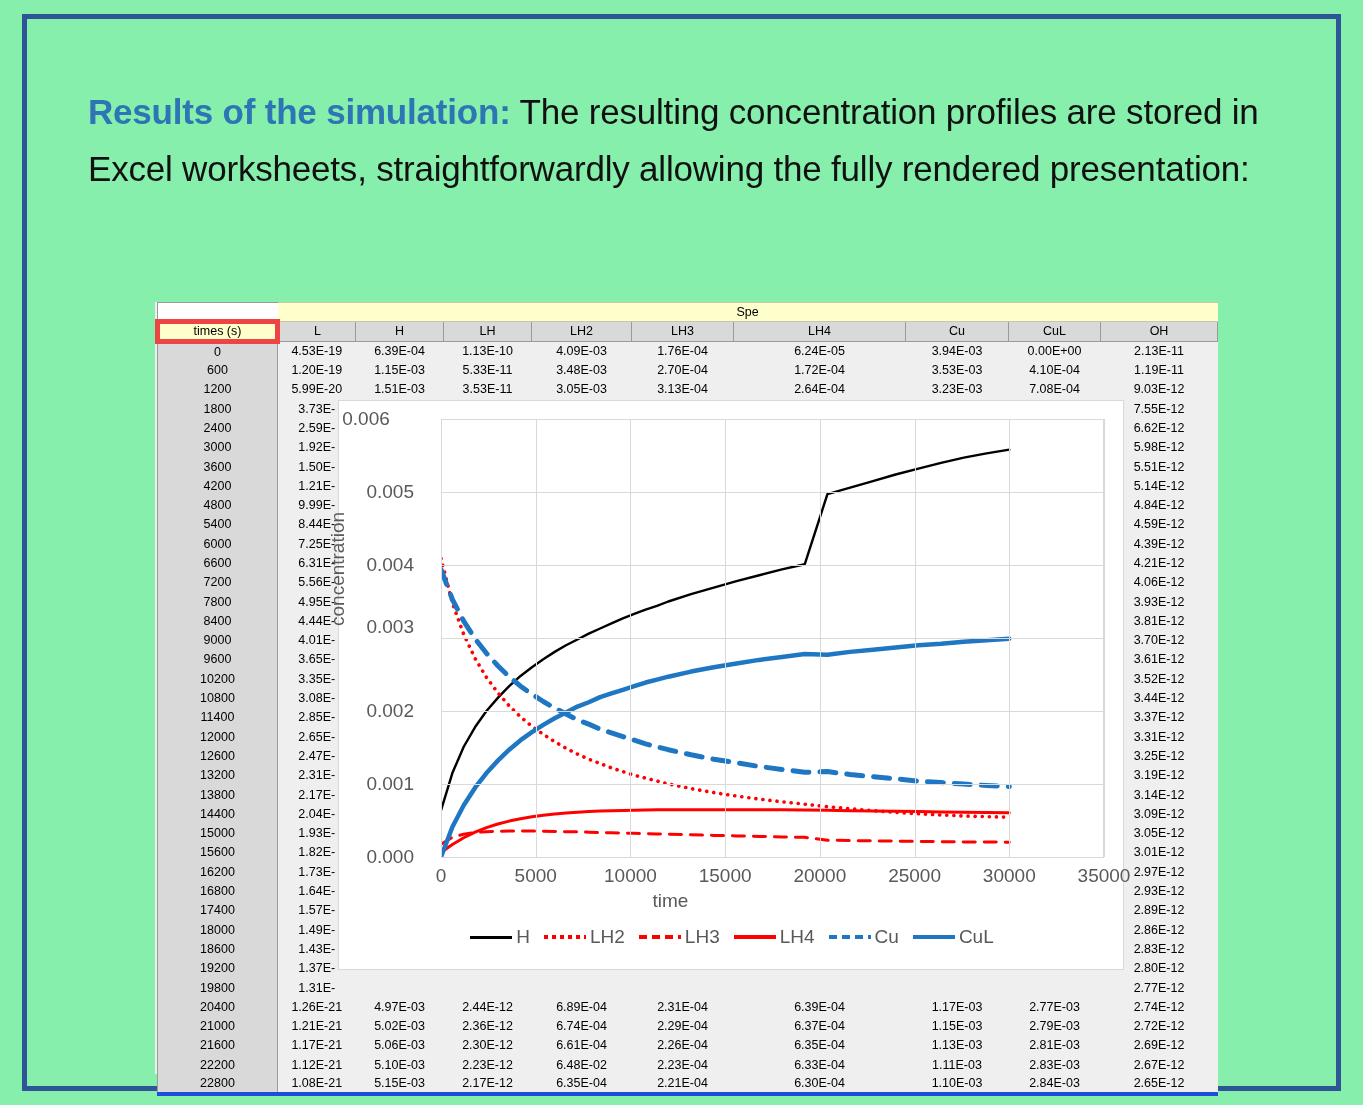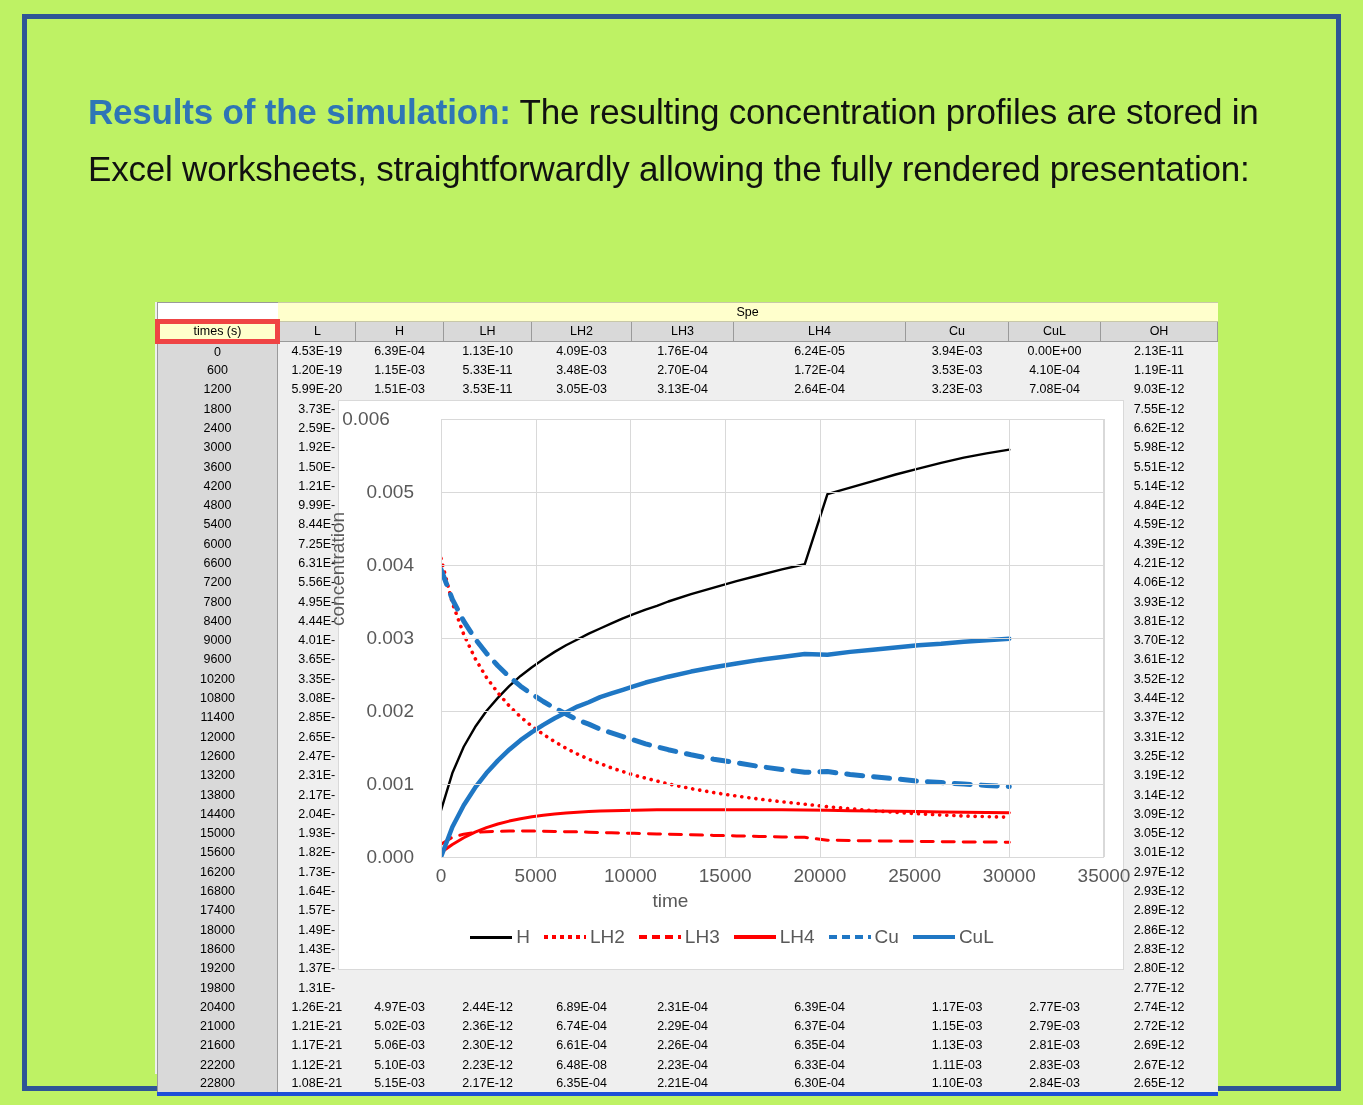--- a/index.html
+++ b/index.html
@@ -5,21 +5,21 @@
   * { box-sizing: border-box; }
   html, body {
     margin: 0; padding: 0;
     width: 1363px; height: 1105px;
     background: #ffffff;
     font-family: "Liberation Sans", sans-serif;
   }
   #slide {
     position: relative;
     width: 1363px; height: 1105px;
-    background: #bef264;
+    background: #86efac;
     overflow: hidden;
   }
   #slide-border {
     position: absolute;
     left: 22px; top: 14px;
     width: 1319px; height: 1077px;
     border: 5px solid #2e5596;
     background: transparent;
     pointer-events: none;
   }
@@ -652,21 +652,21 @@
             <td class="cell-val">6.35E-04</td>
             <td class="cell-val">1.13E-03</td>
             <td class="cell-val">2.81E-03</td>
             <td class="cell-val">2.69E-12</td>
           </tr>
           <tr>
             <td class="cell-time">22200</td>
             <td class="cell-val">1.12E-21</td>
             <td class="cell-val">5.10E-03</td>
             <td class="cell-val">2.23E-12</td>
-            <td class="cell-val">6.48E-08</td>
+            <td class="cell-val">6.48E-02</td>
             <td class="cell-val">2.23E-04</td>
             <td class="cell-val">6.33E-04</td>
             <td class="cell-val">1.11E-03</td>
             <td class="cell-val">2.83E-03</td>
             <td class="cell-val">2.67E-12</td>
           </tr>
           <tr class="r-last">
             <td class="cell-time">22800</td>
             <td class="cell-val">1.08E-21</td>
             <td class="cell-val">5.15E-03</td>
@@ -692,21 +692,21 @@
           <path d="M0.00,150.38 L11.37,180.31 L22.73,202.21 L34.10,219.73 L45.46,234.33 L56.83,246.74 L68.19,257.69 L79.56,267.18 L90.93,275.21 L102.29,282.51 L113.66,289.08 L125.02,294.92 L136.39,300.76 L147.75,305.14 L159.12,310.25 L170.49,313.90 L181.85,317.55 L193.22,321.20 L204.58,324.85 L215.95,327.77 L227.31,330.69 L250.05,335.80 L272.78,340.18 L295.51,343.83 L318.24,347.48 L340.97,350.40 L363.70,353.32 L386.43,352.59 L409.17,355.51 L431.90,357.70 L454.63,359.89 L477.36,362.08 L500.09,363.54 L522.82,365.00 L545.55,366.46 L568.29,367.56 " fill="none" stroke="#1f77c4" stroke-linecap="round" stroke-linejoin="round" stroke-width="5" stroke-dasharray="16,11"></path>
           <path d="M0.00,438.00 L11.37,408.07 L22.73,386.32 L34.10,368.72 L45.46,354.05 L56.83,341.64 L68.19,330.69 L79.56,321.20 L90.93,313.17 L102.29,305.87 L113.66,299.30 L125.02,293.46 L136.39,287.62 L147.75,283.24 L159.12,278.13 L170.49,274.48 L181.85,270.83 L193.22,267.18 L204.58,263.53 L215.95,260.61 L227.31,257.69 L250.05,252.58 L272.78,248.20 L295.51,244.55 L318.24,240.90 L340.97,237.98 L363.70,235.06 L386.43,235.79 L409.17,232.87 L431.90,230.68 L454.63,228.49 L477.36,226.30 L500.09,224.84 L522.82,222.65 L545.55,221.19 L568.29,219.73 " fill="none" stroke="#1f77c4" stroke-linecap="round" stroke-linejoin="round" stroke-width="4.5"></path>
         </svg>
     <div class="gl-h" style="top: 438px;"></div>
         <div class="ytick" style="top: 438px;">0.000</div>
         <div class="gl-h" style="top: 365px;"></div>
         <div class="ytick" style="top: 365px;">0.001</div>
         <div class="gl-h" style="top: 292px;"></div>
         <div class="ytick" style="top: 292px;">0.002</div>
         <div class="gl-h" style="top: 219px;"></div>
-        <div class="ytick" style="top: 219px;">0.003</div>
+        <div class="ytick" style="top: 208px;">0.003</div>
         <div class="gl-h" style="top: 146px;"></div>
         <div class="ytick" style="top: 146px;">0.004</div>
         <div class="gl-h" style="top: 73px;"></div>
         <div class="ytick" style="top: 73px;">0.005</div>
         <div class="gl-h" style="top: 0px;"></div>
         <div class="ytick" style="top: 0px; text-align: center;">0.006</div>
         <div class="xtick" style="left: 0px;">0</div>
         <div class="gl-v" style="left: 94.7143px;"></div>
         <div class="xtick" style="left: 94.7143px;">5000</div>
         <div class="gl-v" style="left: 189.429px;"></div>

